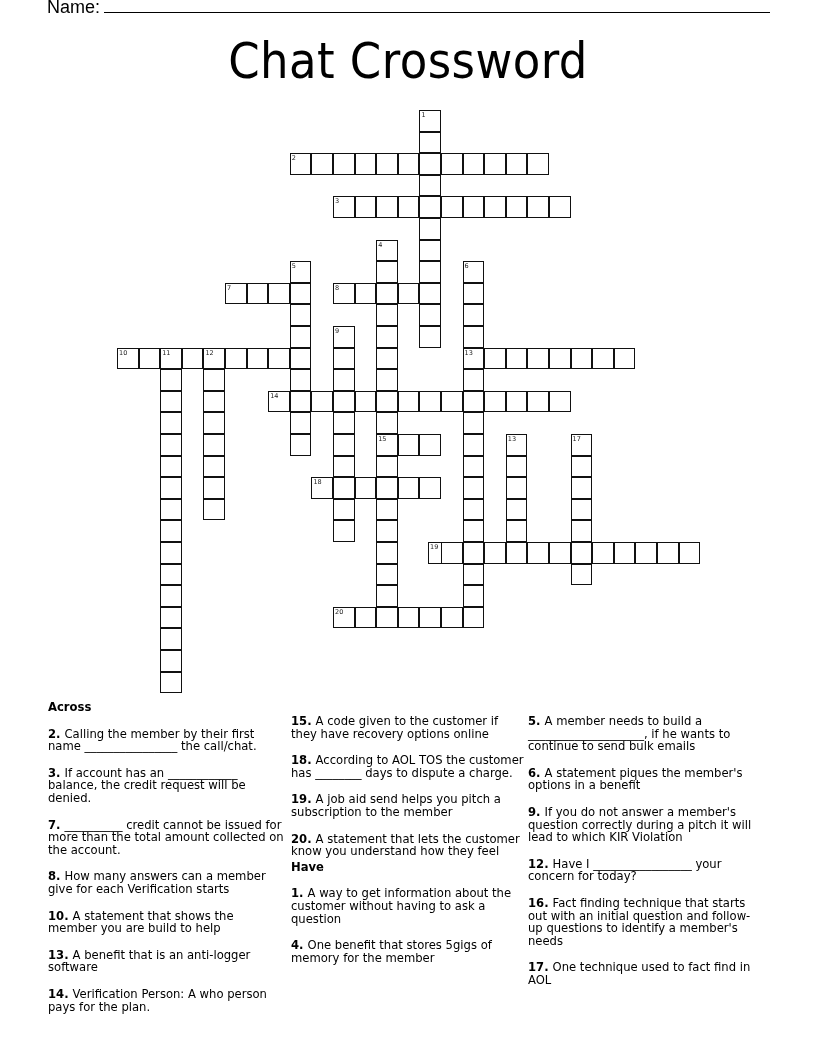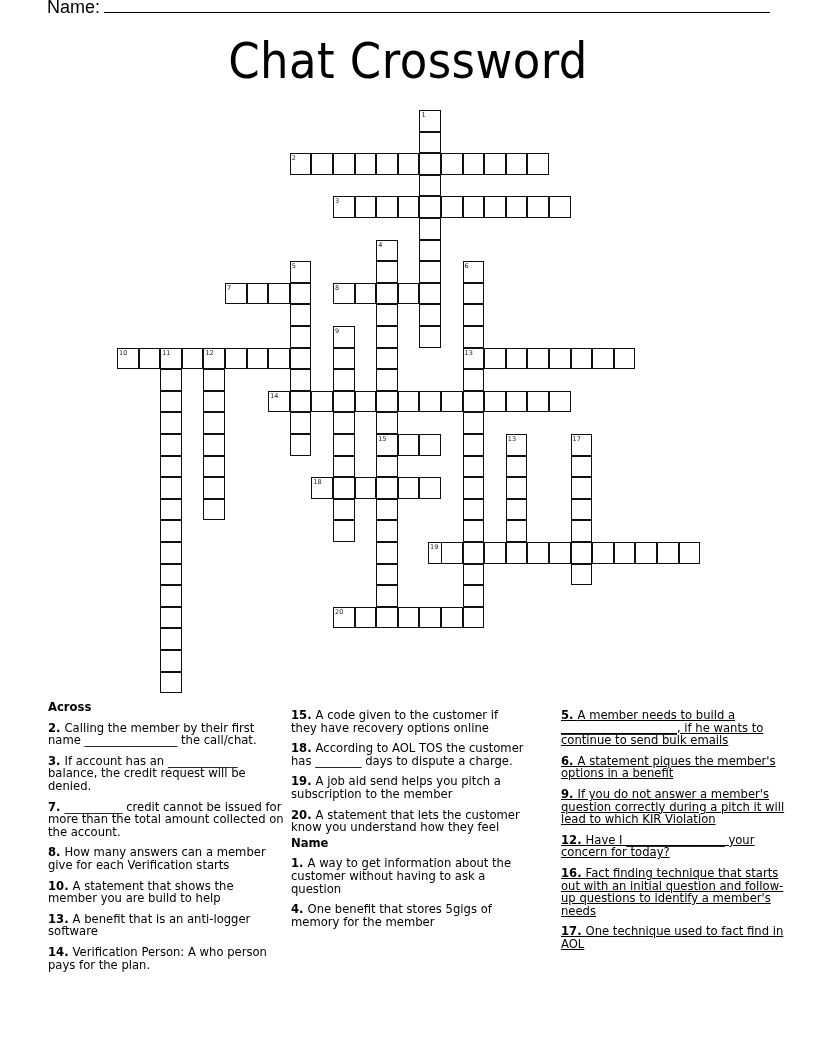--- a/index.html
+++ b/index.html
@@ -25,21 +25,21 @@
     }
     .cell .num {
       position: absolute; left: 1px; top: 0px;
       font-family: "DejaVu Sans", sans-serif; font-size: 6.5px; line-height: 8px; color: #222;
     }
     .clues {
       position: absolute; top: 701px;
       font-family: "DejaVu Sans", sans-serif; font-size: 11.6px; line-height: 12.6px; color: #000;
     }
     .clues .col { position: absolute; top: 0; width: 236px; }
-    .clue { margin: 8px 0 3px 0; }
+    .clue { margin: 14px 0 3px 0; }
     .clue b { font-weight: bold; }
     .heading { font-weight: bold; margin: 0 0 2px 0; }
   </style>
 </head>
 <body>
 
 <div class="name-line">
   <span>Name:</span><span class="rule"></span>
 </div>
 
@@ -270,25 +270,25 @@
       <div class="clue"><b>8. </b><span>How many answers can a member give for each Verification starts</span></div>
       <div class="clue"><b>10. </b><span>A statement that shows the member you are build to help</span></div>
       <div class="clue"><b>13. </b><span>A benefit that is an anti-logger software</span></div>
       <div class="clue"><b>14. </b><span>Verification Person: A who person pays for the plan.</span></div>
     </div>
   <div class="col" id="col2" style="left:291px;">
       <div class="clue"><b>15. </b><span>A code given to the customer if they have recovery options online</span></div>
       <div class="clue"><b>18. </b><span>According to AOL TOS the customer has ________ days to dispute a charge.</span></div>
       <div class="clue"><b>19. </b><span>A job aid send helps you pitch a subscription to the member</span></div>
       <div class="clue"><b>20. </b><span>A statement that lets the customer know you understand how they feel</span></div>
-      <div class="heading">Name</div>
+      <div class="heading">Have</div>
       <div class="clue"><b>1. </b><span>A way to get information about the customer without having to ask a question</span></div>
       <div class="clue"><b>4. </b><span>One benefit that stores 5gigs of memory for the member</span></div>
     </div>
-  <div class="col" id="col3" style="left:561px;text-decoration:underline;">
+  <div class="col" id="col3" style="left:528px;">
       <div class="clue"><b>5. </b><span>A member needs to build a ____________________, if he wants to continue to send bulk emails</span></div>
       <div class="clue"><b>6. </b><span>A statement piques the member's options in a benefit</span></div>
       <div class="clue"><b>9. </b><span>If you do not answer a member's question correctly during a pitch it will lead to which KIR Violation</span></div>
       <div class="clue"><b>12. </b><span>Have I _________________ your concern for today?</span></div>
       <div class="clue"><b>16. </b><span>Fact finding technique that starts out with an initial question and follow-up questions to identify a member's needs</span></div>
       <div class="clue"><b>17. </b><span>One technique used to fact find in AOL</span></div>
     </div>
 </div>
 
 </body></html>

